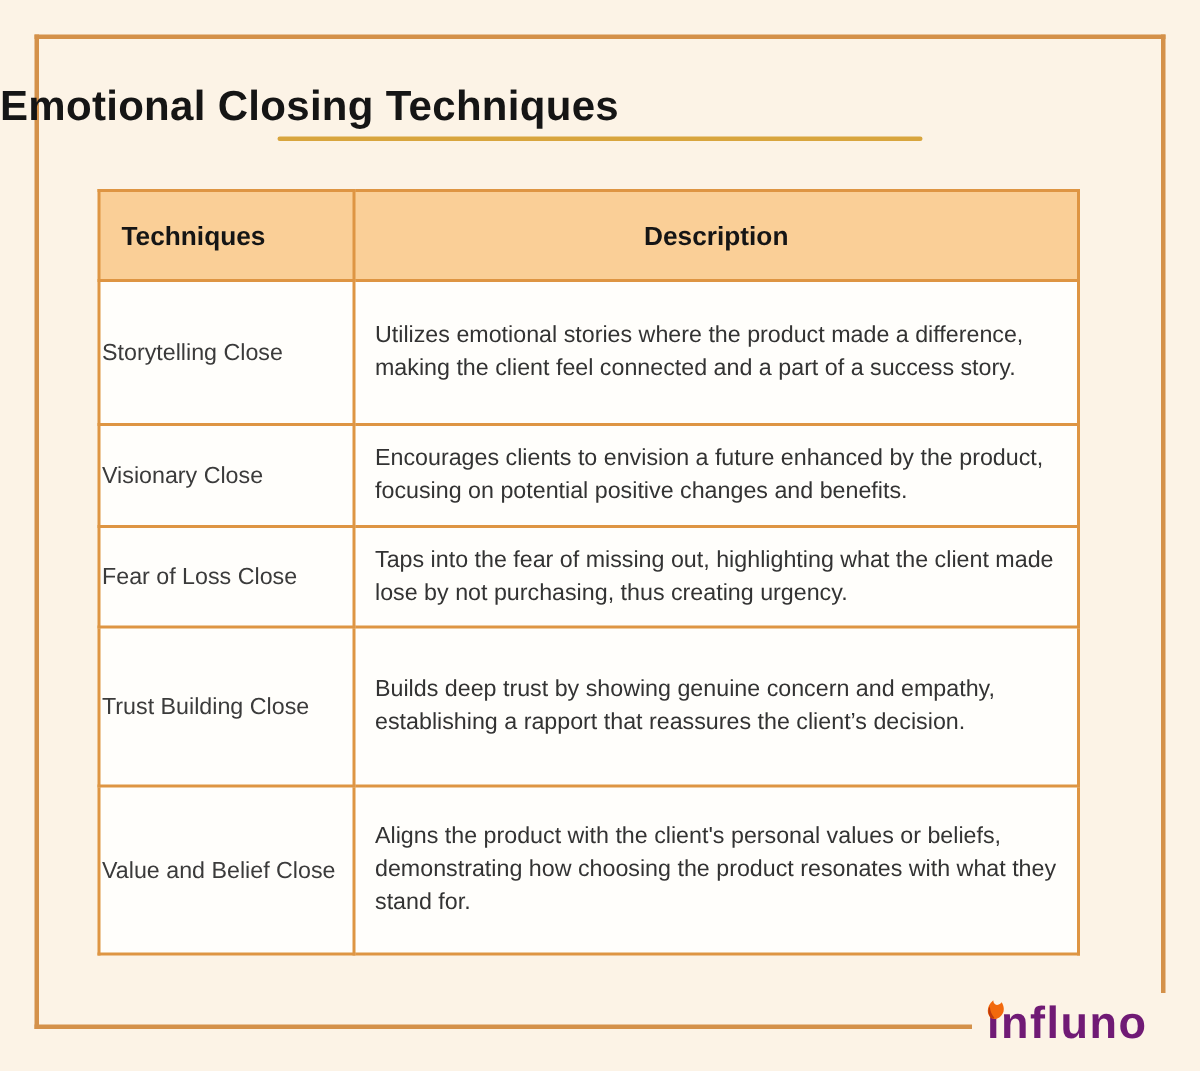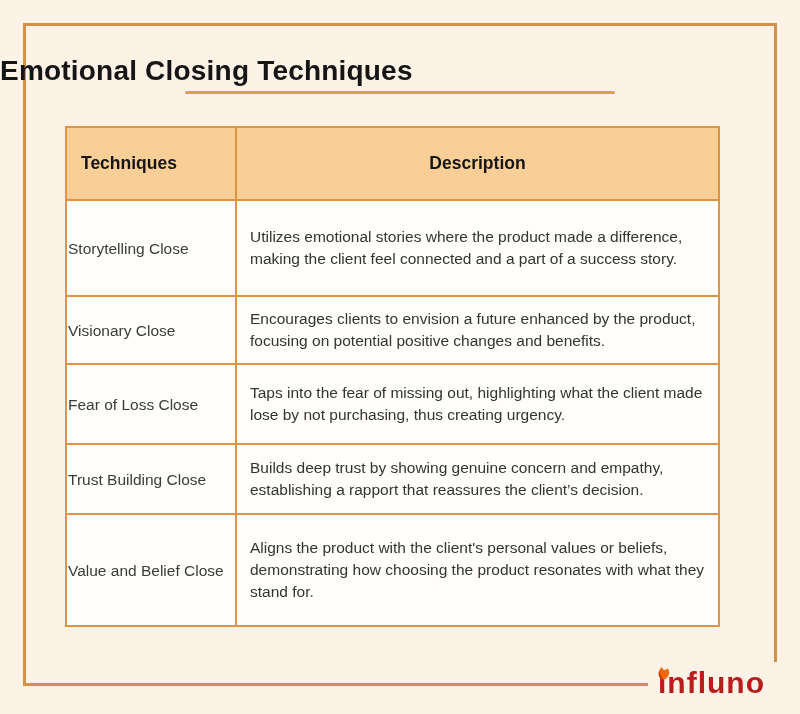--- a/index.html
+++ b/index.html
@@ -41,21 +41,21 @@
     left: 65px; top: 126px;
     width: 655px;
     border-collapse: collapse;
     table-layout: fixed;
   }
   .tech-table col.c1 { width: 170px; }
   .tech-table th, .tech-table td {
     border: 2px solid #DE9543;
     vertical-align: middle;
   }
-  .tech-table thead tr { height: 73px; padding-left: 24px; }
+  .tech-table thead tr { height: 60px; padding-left: 24px; }
   .tech-table th {
     background: #FACF97;
     color: #151515;
     font-size: 17.5px;
     font-weight: 700;
   }
   .th-tech { text-align: left; padding-left: 14px; }
   .th-desc { text-align: center; margin-left: 36px; }
   .tech-table td { background: #FFFEFB; }
   .td-tech {
@@ -67,33 +67,33 @@
   }
   .td-desc {
     padding-left: 13px;
     padding-right: 13px;
     font-size: 15.5px;
     line-height: 22px;
     color: #333333;
   }
   .tech-table tbody tr:nth-child(1) { height: 96px; }
   .tech-table tbody tr:nth-child(2) { height: 68px; }
-  .tech-table tbody tr:nth-child(3) { height: 80px; }
-  .tech-table tbody tr:nth-child(4) { height: 70px; }
+  .tech-table tbody tr:nth-child(3) { height: 67px; }
+  .tech-table tbody tr:nth-child(4) { height: 106px; }
   .tech-table tbody tr:nth-child(5) { height: 112px; }
 
   
   .logo { position: absolute; left: 658px; top: 668px; height: 34px; }
   .logo-text {
     display: block;
     font-size: 30px;
     font-weight: 700;
     line-height: 30px;
     letter-spacing: 1px;
-    color: #b91c1c;
+    color: #701a75;
   }
   .flame {
     position: absolute;
     left: -2px; top: -7px;
     width: 16px; height: 20px;
   }
   .flame svg { display: block; width: 100%; height: 100%; }
 </style>
 </head>
 <body>

